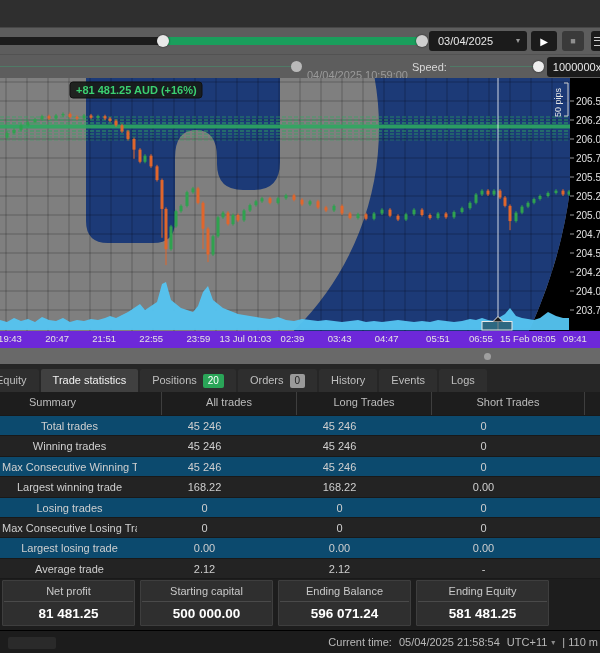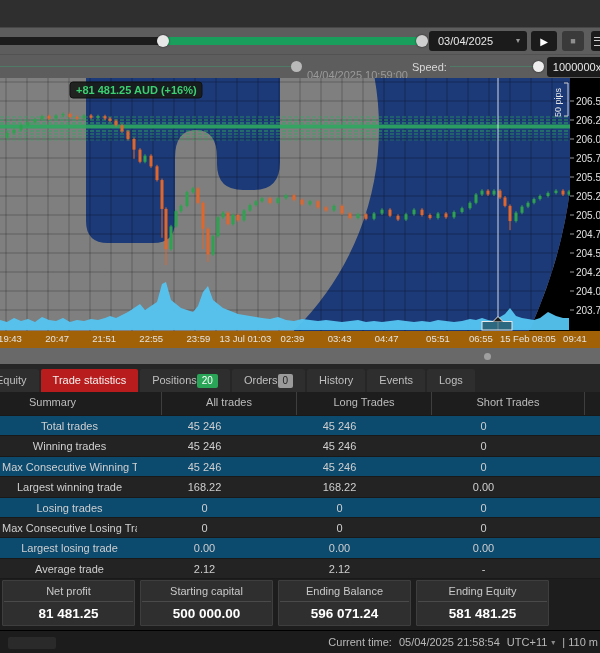--- a/index.html
+++ b/index.html
@@ -28,31 +28,31 @@
   .tl-line{position:absolute;top:11px;height:1px;background:#4f7a66;}
   .tl-a{left:0;width:294px;}
   .tl-b{left:450px;width:88px;}
   .k3{left:291px;top:6px;width:11px;height:11px;background:#b9b9b9;}
   .k4{left:533px;top:6px;width:11px;height:11px;background:#ededed;box-shadow:0 0 2px #222;}
   .dt-dim{position:absolute;left:307px;top:8px;height:24px;line-height:24px;color:#9a9a9a;font-size:11px;}
   .speed-label{position:absolute;left:412px;top:0;height:24px;line-height:24px;color:#d8d8d8;font-size:11px;}
   .speed-box{left:547px;top:2px;width:60px;height:20px;line-height:20px;text-align:center;}
   
   .chart-wrap{position:absolute;left:0;top:78px;width:600px;height:253px;background:#000;}
-  .time-axis{position:absolute;left:0;top:331px;width:600px;height:18px;background:#a16207;}
+  .time-axis{position:absolute;left:0;top:331px;width:600px;height:18px;background:#6d28d9;}
   .time-axis span{position:absolute;top:2px;transform:translateX(-50%);white-space:nowrap;
                   color:#e3e3e3;font-size:9.5px;}
   .splitter{position:absolute;left:0;top:348px;width:600px;height:16px;background:#696969;}
   .splitter .dot{position:absolute;left:484px;top:5px;width:7px;height:7px;border-radius:50%;background:#9f9f9f;}
   
   .tabbar{position:absolute;left:0;top:364px;width:600px;height:28px;background:#262626;display:flex;align-items:flex-end;overflow:hidden;}
   .tab{height:23px;line-height:23px;padding:0 12px;margin-right:2px;font-size:11px;color:#bfbfbf;
        background:#2e2e2e;border-radius:2px 2px 0 0;white-space:nowrap;display:flex;align-items:center;}
-  .tab.active{background:#b91c1c;color:#f2f2f2;}
-  .tab .badge{padding:0 5px;height:14px;line-height:14px;border-radius:2px;font-size:10px;}
+  .tab.active{background:#404040;color:#f2f2f2;}
+  .tab .badge{margin-left:6px;padding:0 5px;height:14px;line-height:14px;border-radius:2px;font-size:10px;}
   .badge.green{background:#2aa558;color:#fff;}
   .badge.gray{background:#9a9a9a;color:#1d1d1d;}
   
   .stats{position:absolute;left:0;top:392px;width:600px;height:183px;background:#232323;font-size:11px;color:#cfcfcf;}
   .trow{display:grid;grid-template-columns:137px 135px 135px 153px 1fr;height:20.4px;line-height:20.4px;border-bottom:1px solid #191919;}
   .trow div{text-align:center;overflow:hidden;white-space:nowrap;}
   .trow div:first-child{padding-left:2px;}
   .thead{height:24px;line-height:20px;background:#1d1d1d;color:#bdbdbd;padding-left:24px;}
   .thead div{border-left:1px solid #3e3e3e;}
   .thead div:first-child{border-left:none;text-align:left;padding-left:5px;}

